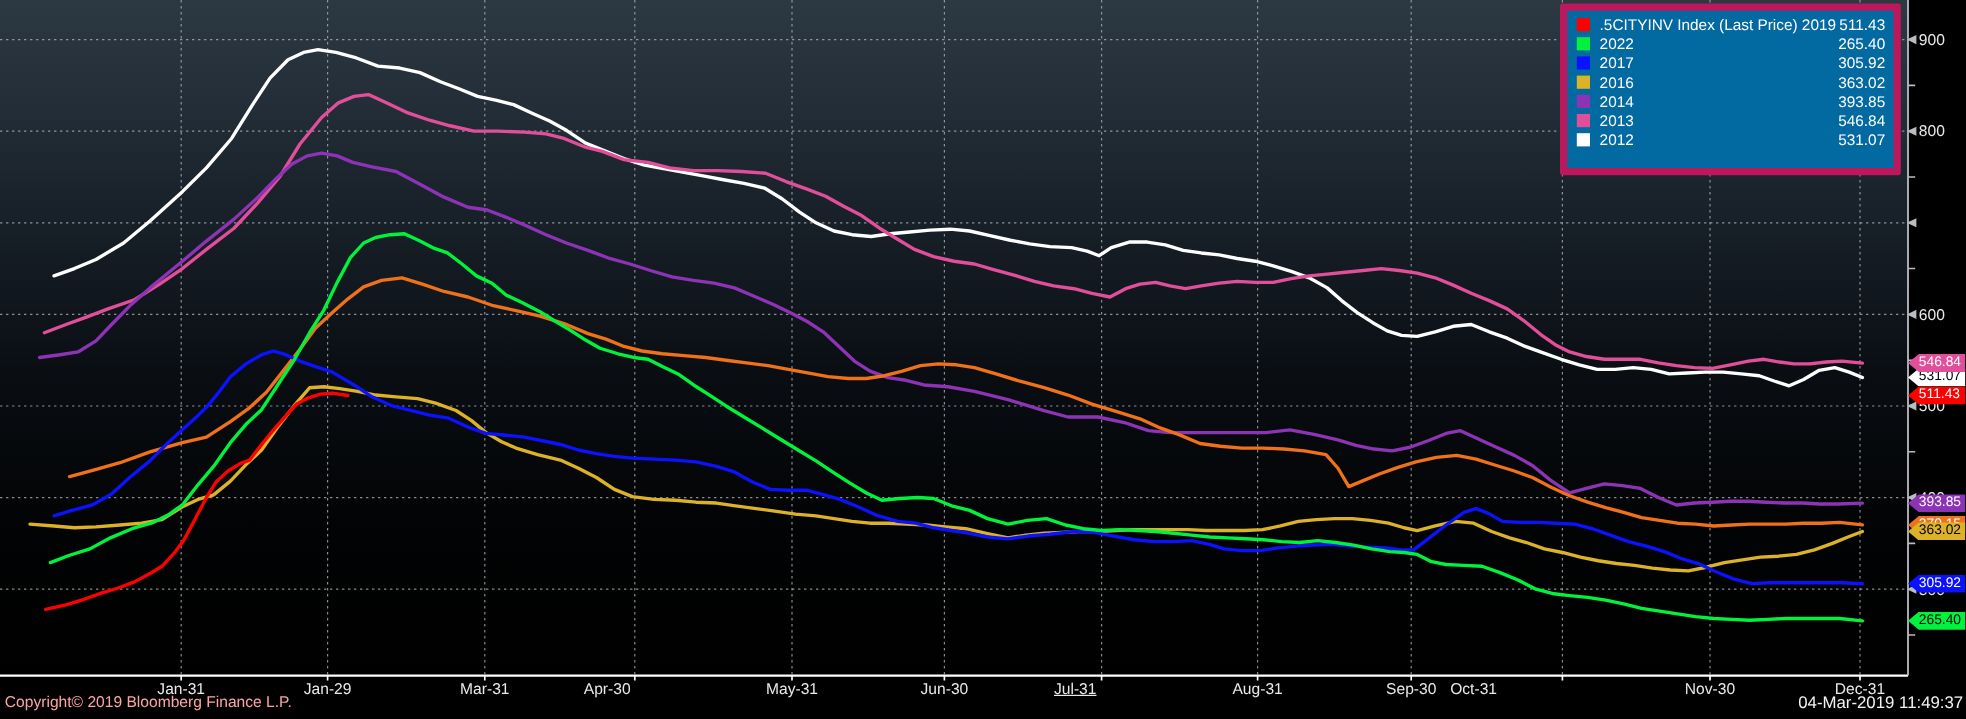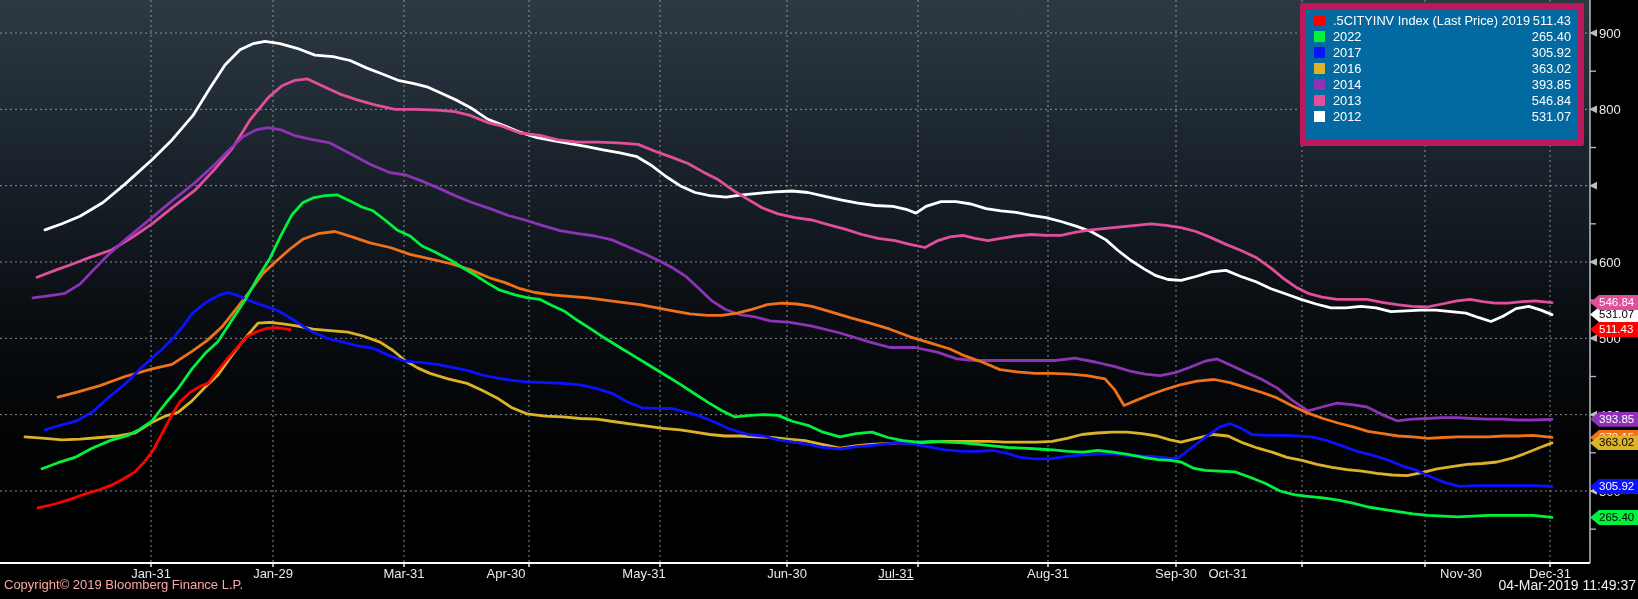--- a/index.html
+++ b/index.html
@@ -97,27 +97,27 @@
         <line x1="0" y1="563" x2="1590" y2="563" stroke="#ffffff" stroke-width="2"></line>
         <line x1="1590" y1="0" x2="1590" y2="563" stroke="#b9bdc2" stroke-width="1.5"></line>
       </g>
   </svg>
 
   <div id="x-axis-labels">
       <div class="xlab" style="left: 151px;">Jan-31</div>
       <div class="xlab" style="left: 273px;">Jan-29</div>
       <div class="xlab" style="left: 404px;">Mar-31</div>
       <div class="xlab" style="left: 506px;">Apr-30</div>
-      <div class="xlab" style="left: 644px; text-align: right;">May-31</div>
+      <div class="xlab" style="left: 660px; text-align: right;">May-31</div>
       <div class="xlab" style="left: 787px;">Jun-30</div>
       <div class="xlab" style="left: 896px; text-decoration: underline;">Jul-31</div>
       <div class="xlab" style="left: 1048px;">Aug-31</div>
       <div class="xlab" style="left: 1176px;">Sep-30</div>
       <div class="xlab" style="left: 1228px; text-align: right;">Oct-31</div>
-      <div class="xlab" style="left: 1425px; margin-left: 36px;">Nov-30</div>
+      <div class="xlab" style="left: 1425px;">Nov-30</div>
       <div class="xlab" style="left: 1550px;">Dec-31</div>
     </div>
   <div id="y-axis-labels">
       <div class="ylab" style="top: 33px;">900</div>
       <div class="ylab" style="top: 109.33px;">800</div>
       <div class="ylab" style="top: 185.66px; margin-left: 45px;">700</div>
       <div class="ylab" style="top: 261.99px;">600</div>
       <div class="ylab" style="top: 338.32px;">500</div>
       <div class="ylab" style="top: 414.65px;">400</div>
       <div class="ylab" style="top: 490.98px;">300</div>

